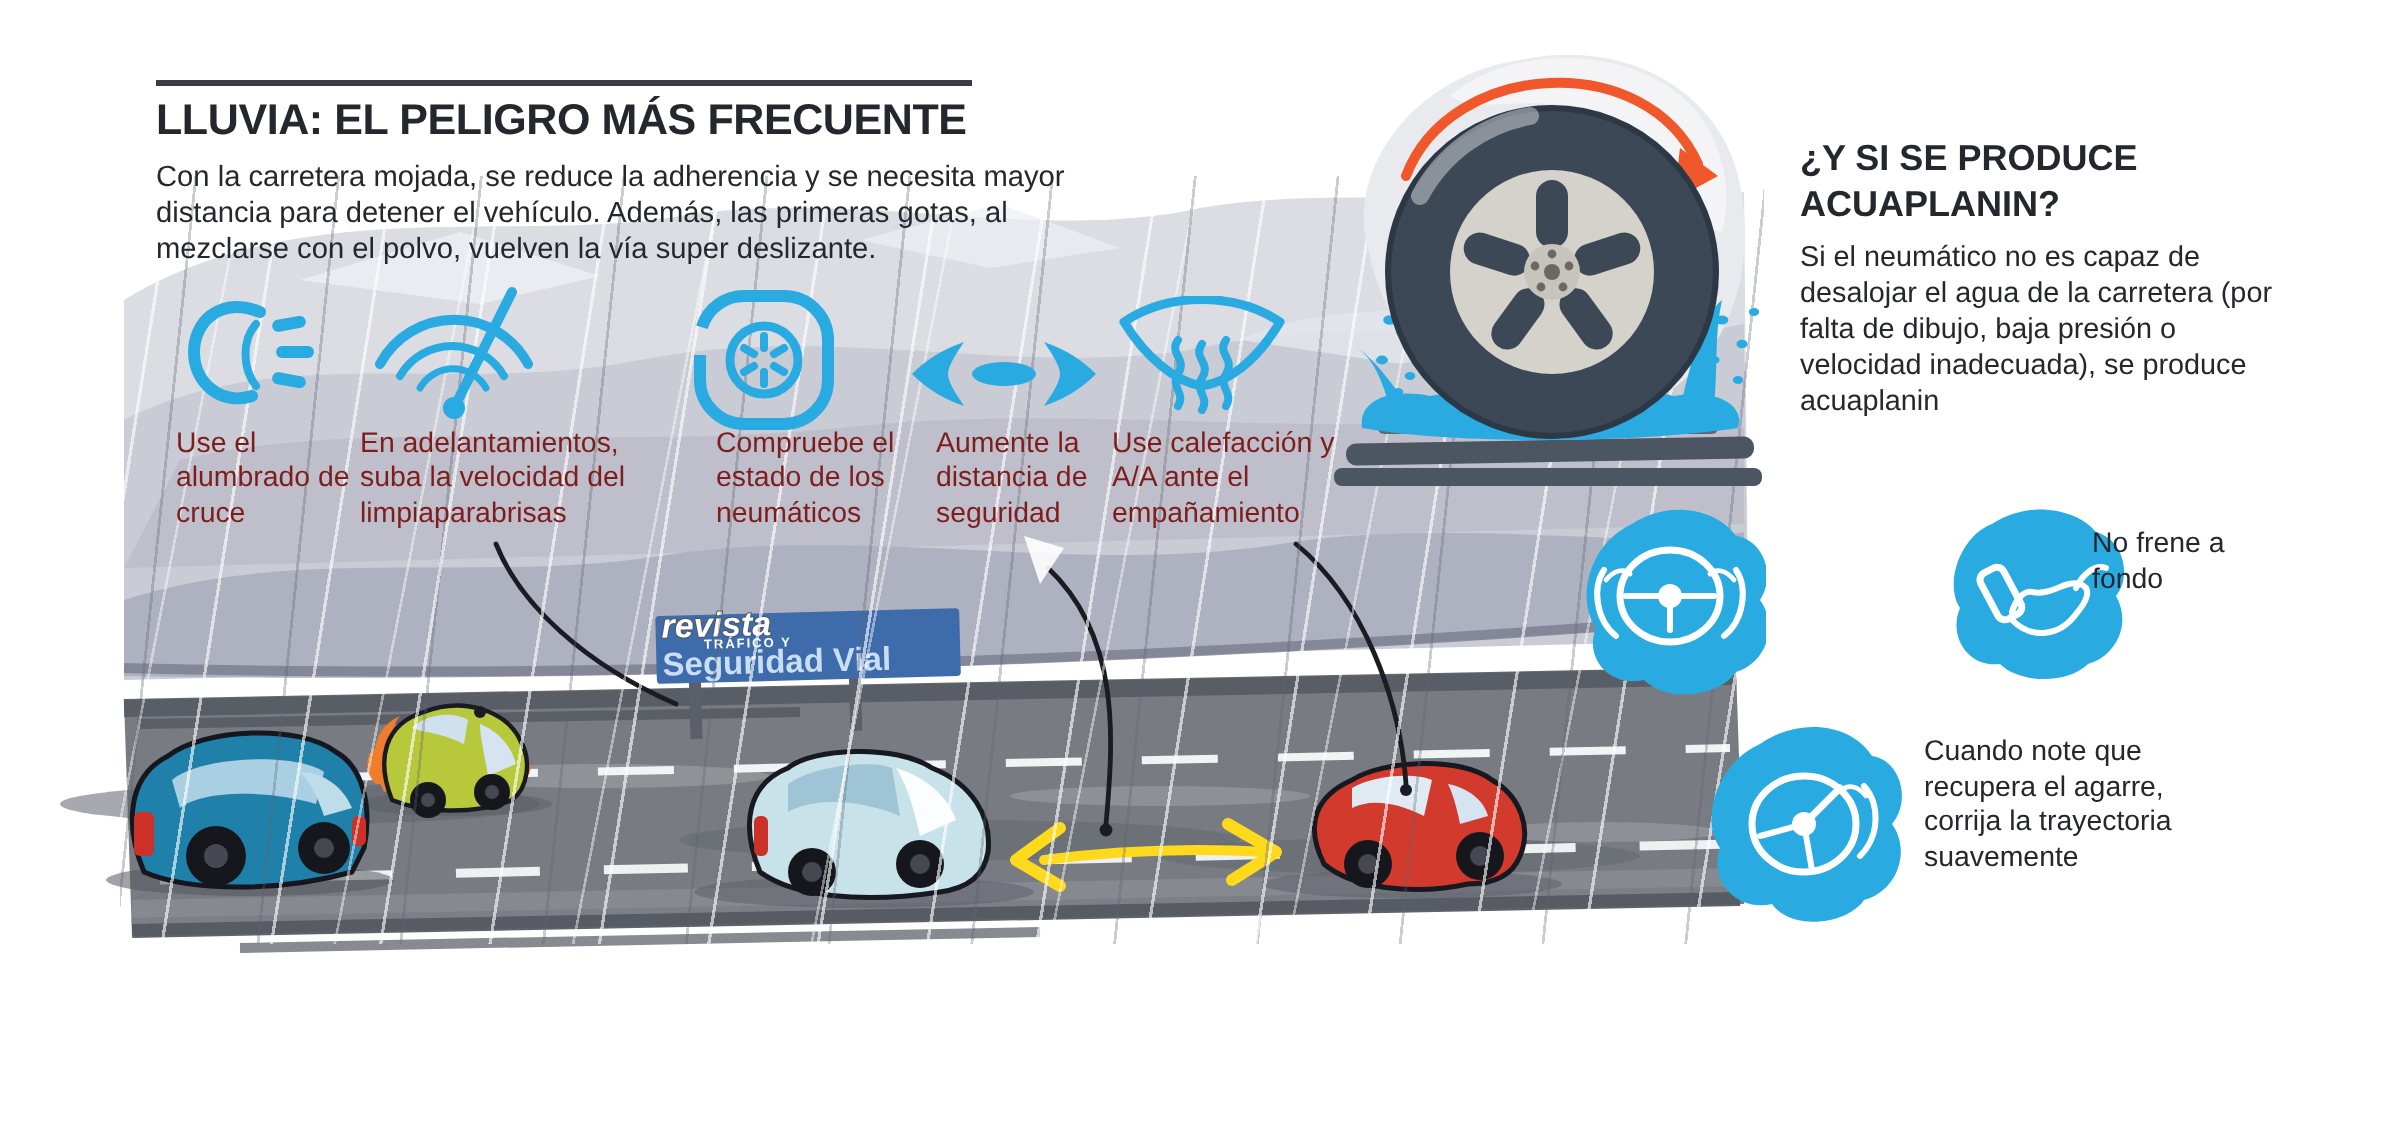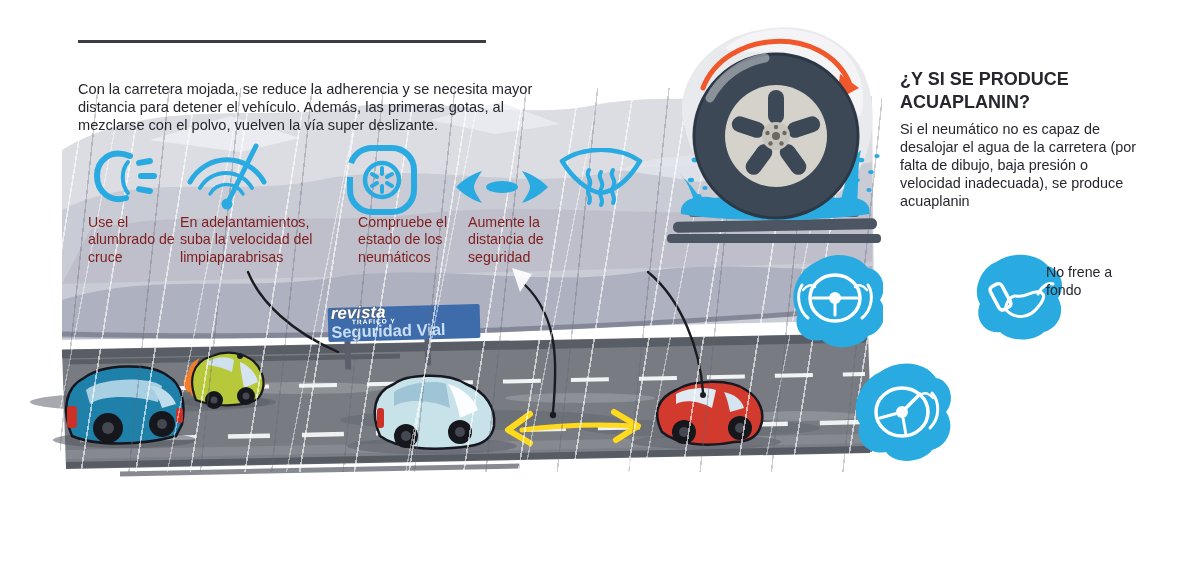--- a/index.html
+++ b/index.html
@@ -142,20 +142,21 @@
       <circle cx="553" cy="415" r="3.2" fill="#1b1b22" stroke="none"></circle>
       <path d="M648,272 C682,300 700,350 703,392"></path>
       <circle cx="703" cy="395" r="3" fill="#1b1b22" stroke="none"></circle>
     </g>
     <path d="M512,268 L532,274 L520,292 Z" fill="#ffffff" opacity=".9"></path>
   </svg>
 
   <div class="abs rain"></div>
 
   <div class="abs rule"></div>
+  <div class="abs main-title">LLUVIA: EL PELIGRO MÁS FRECUENTE</div>
   <div class="abs main-intro">Con la carretera mojada, se reduce la adherencia y se necesita mayor distancia para detener el vehículo. Además, las primeras gotas, al mezclarse con el polvo, vuelven la vía super deslizante.</div>
 
   <svg class="abs icon" style="left:90px;top:146px" width="70" height="62" viewBox="0 0 70 62">
     <g stroke="#29abe2" fill="none" stroke-linecap="round">
       <path d="M40,10 C20,2 7,15 7,30 C7,45 20,57 36,52" stroke-width="6"></path>
       <path d="M38,16 C31,24 31,38 38,47" stroke-width="4"></path>
     </g>
     <g fill="#29abe2">
       <rect x="46" y="13" width="17" height="6" rx="3" transform="rotate(-10 54 16)"></rect>
       <rect x="48" y="27" width="19" height="6" rx="3"></rect>
@@ -200,20 +201,21 @@
       <path d="M33,22 c-5,7 5,9 0,17 c-4,7 4,9 0,16"></path>
       <path d="M45,24 c-5,7 5,9 0,17 c-4,7 4,9 0,16"></path>
       <path d="M57,22 c-5,7 5,9 0,17 c-4,7 4,9 0,16"></path>
     </g>
   </svg>
 
   <div class="abs tipcap cap1">Use el alumbrado de cruce</div>
   <div class="abs tipcap cap2">En adelantamientos, suba la velocidad del limpiaparabrisas</div>
   <div class="abs tipcap cap3">Compruebe el estado de los neumáticos</div>
   <div class="abs tipcap cap4">Aumente la distancia de seguridad</div>
+  <div class="abs tipcap cap5">Use calefacción y A/A ante el empañamiento</div>
 
   <svg class="abs tireart" width="222" height="236" viewBox="0 0 222 236">
     <path d="M20,120 C6,80 40,30 95,22 C150,10 200,40 206,90 C214,140 190,190 140,200 C80,212 30,170 20,120 Z" fill="#e9eaee"></path>
     <path d="M60,40 C90,14 150,14 180,44 C196,62 202,86 196,108 L170,100 C172,70 150,46 112,44 C90,42 72,48 60,40 Z" fill="#f4f4f7"></path>
 
     <g>
       <path d="M38,80 C60,22 158,16 184,74" fill="none" stroke="#f0582b" stroke-width="5" stroke-linecap="round"></path>
       <polygon points="175,66 194,80 172,92" fill="#f0582b"></polygon>
     </g>
 
@@ -305,14 +307,15 @@
     <g stroke="#ffffff" fill="none" stroke-linecap="round">
       <ellipse cx="52" cy="52" rx="26" ry="24" stroke-width="3.5"></ellipse>
       <path d="M52,52 L70,34" stroke-width="3.5"></path>
       <path d="M52,52 L30,58" stroke-width="3"></path>
       <path d="M52,52 L56,75" stroke-width="3"></path>
       <path d="M80,68 C90,58 90,42 82,33" stroke-width="3"></path>
       <path d="M83,38 C79,33 74,32 71,35" stroke-width="2.4"></path>
     </g>
     <circle cx="52" cy="52" r="6" fill="#ffffff"></circle>
   </svg>
+  <div class="abs advtext adv3">Cuando note que recupera el agarre, corrija la trayectoria suavemente</div>
 
 </div>
 
 </body></html>

